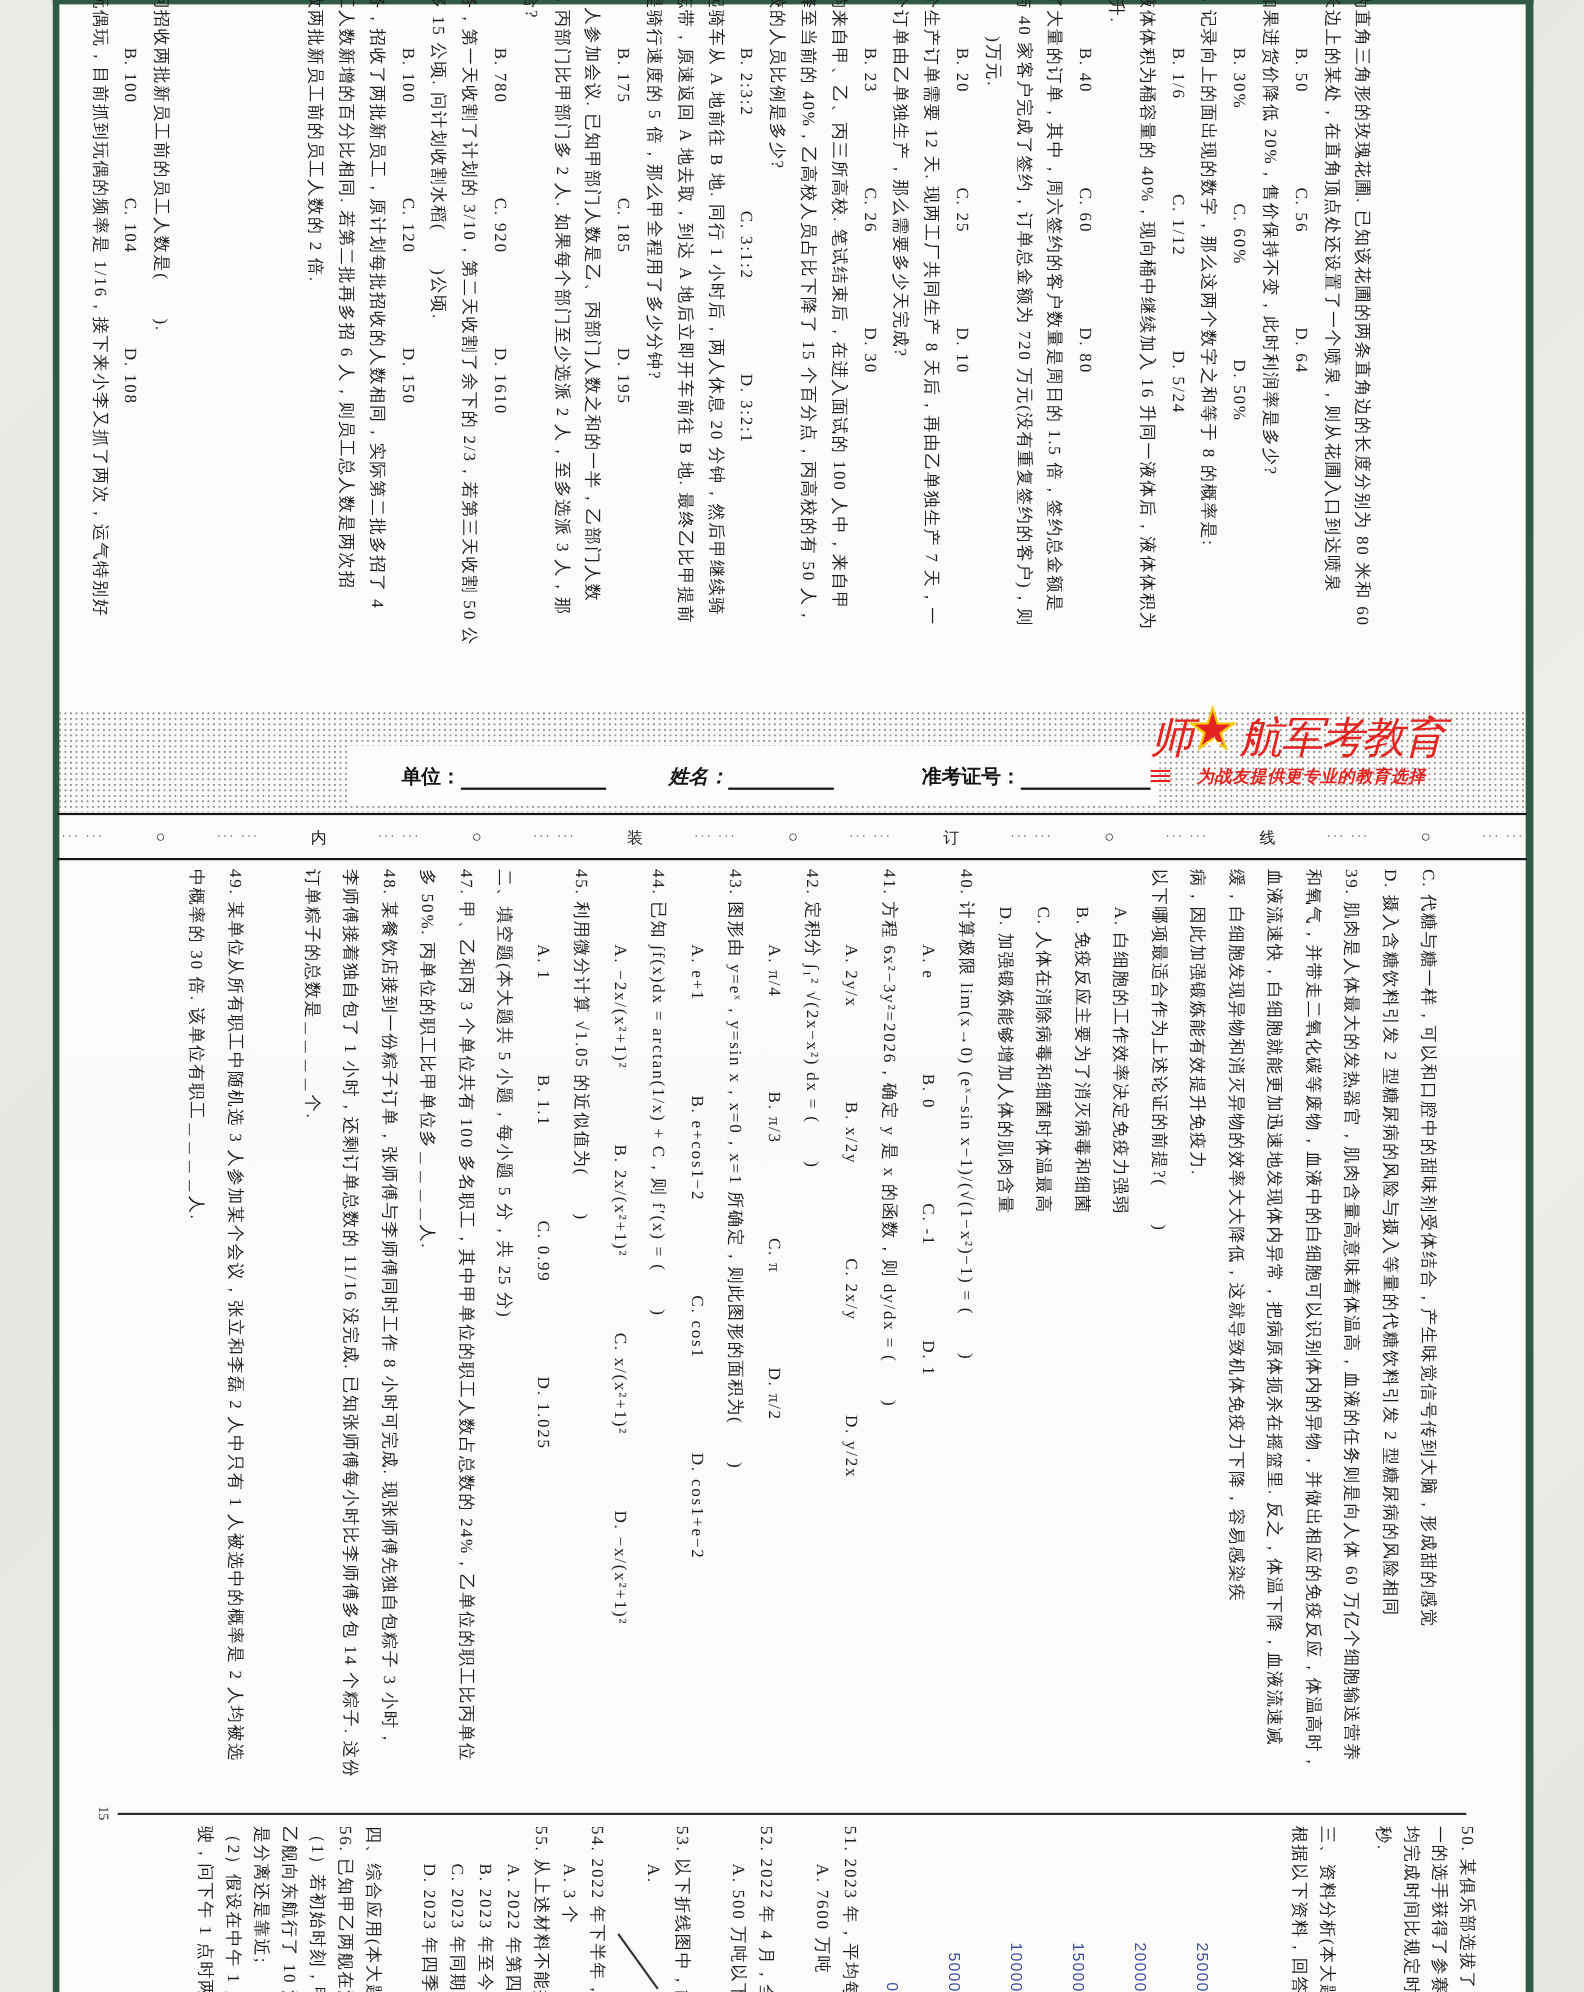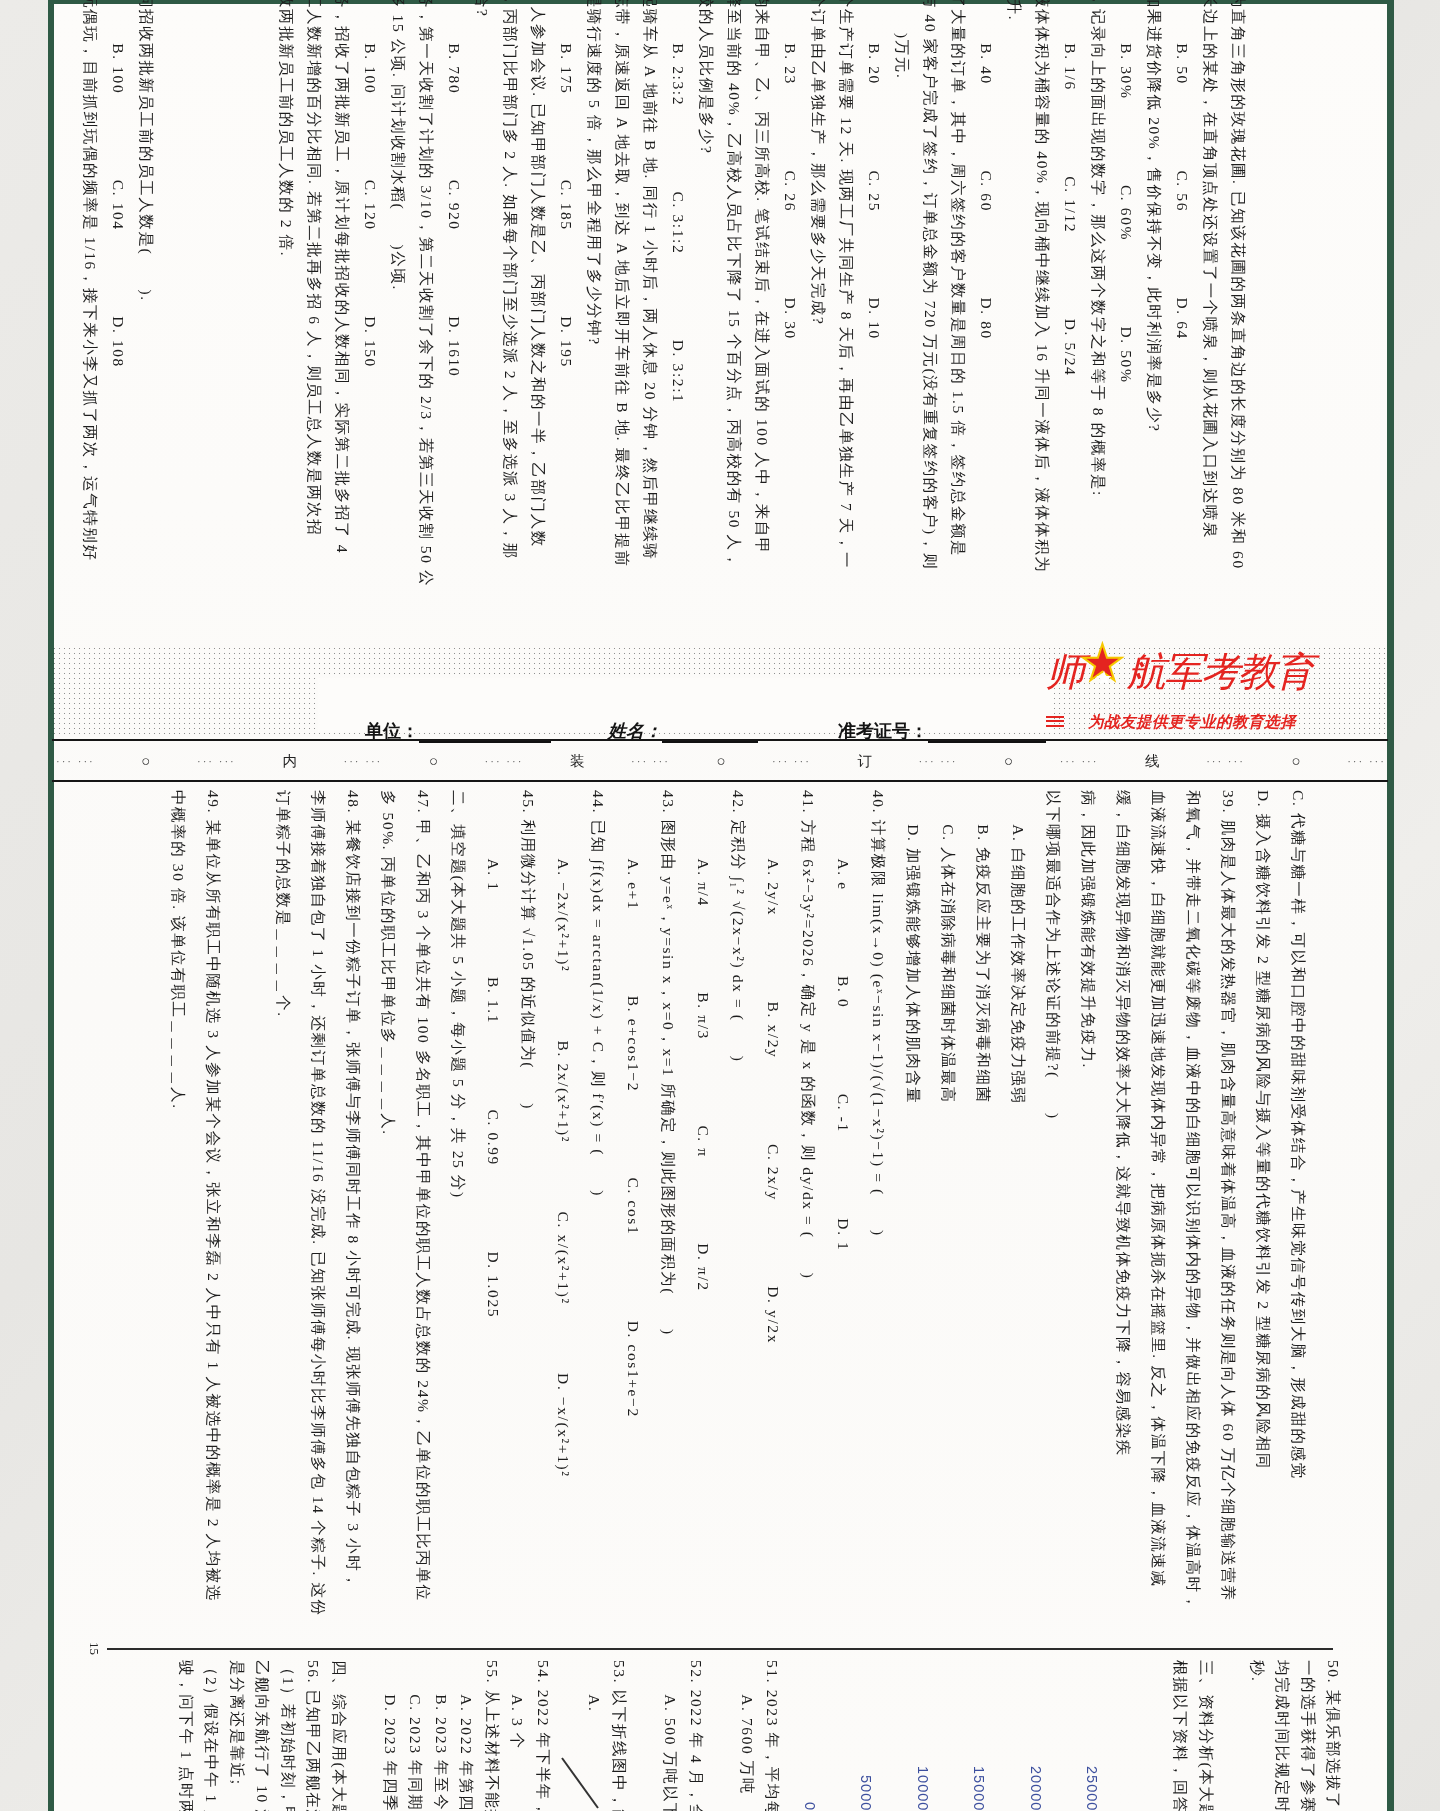--- a/index.html
+++ b/index.html
@@ -26,36 +26,36 @@
   #band1-text .tline{line-height:35px;}
   #band2-text{left:140px;top:1660px;width:1206px;height:151px;
               font-size:15.5px;letter-spacing:1.6px;}
   #band2-text .tline{line-height:25.5px;}
   
   .dotband{position:absolute;left:52px;top:646px;width:1336px;height:92px;
            background-image:radial-gradient(#8f8f8f 0.8px,transparent 1px);
            background-size:5px 5px;}
   .field-window{position:absolute;left:318px;top:678px;width:736px;height:54px;background:#fdfcfa;}
   .field{position:absolute;top:694px;font-family:"Liberation Sans",sans-serif;
-         font-size:18px;color:#141414;font-weight:600;margin-top:25px;}
+         font-size:18px;color:#141414;font-weight:600;}
   .field .blank{display:inline-block;border-bottom:2px solid #111;height:16px;vertical-align:bottom;}
   #field-unit{left:365px;}  #field-unit .blank{width:132px;}
   #field-name{left:608px;font-style:italic;}  #field-name .blank{width:96px;}
   #field-id{left:838px;}    #field-id .blank{width:118px;}
   
   #logo{position:absolute;left:1046px;top:650px;width:250px;height:86px;}
   .logo-main{position:relative;font-family:"Liberation Sans",sans-serif;
              font-weight:normal;font-style:italic;color:#e42420;font-size:39px;
              letter-spacing:-2px;line-height:44px;white-space:nowrap;}
   .logo-star{position:absolute;left:34px;top:-9px;font-size:50px;font-style:normal;
              color:#e42420;-webkit-text-stroke:2px #f6c800;z-index:2;}
   .logo-star-inner{position:absolute;left:49px;top:6px;font-size:20px;font-style:normal;
              color:#ffffff;-webkit-text-stroke:0;z-index:3;}
   .logo-gap{display:inline-block;width:44px;}
-  .logo-tag{position:relative;margin-top:18px;display:flex;align-items:center;gap:24px;}
+  .logo-tag{position:relative;margin-top:2px;display:flex;align-items:center;gap:24px;}
   .tag-lines{width:26px;height:13px;
              background:repeating-linear-gradient(180deg,#e42420 0 2px,transparent 2px 4.5px);}
   .tag-text{font-family:"Liberation Sans",sans-serif;font-weight:bold;font-style:italic;
             color:#e42420;font-size:15.5px;letter-spacing:0.5px;white-space:nowrap;}
   
   .rule{position:absolute;left:52px;width:1336px;height:2px;background:#161616;}
   #rule-a{top:739px;} #rule-b{top:780px;}
   #binding-row{position:absolute;left:56px;top:745px;width:1330px;height:32px;
                display:flex;align-items:center;justify-content:space-between;
                color:#3a3a3a;font-size:14px;}

